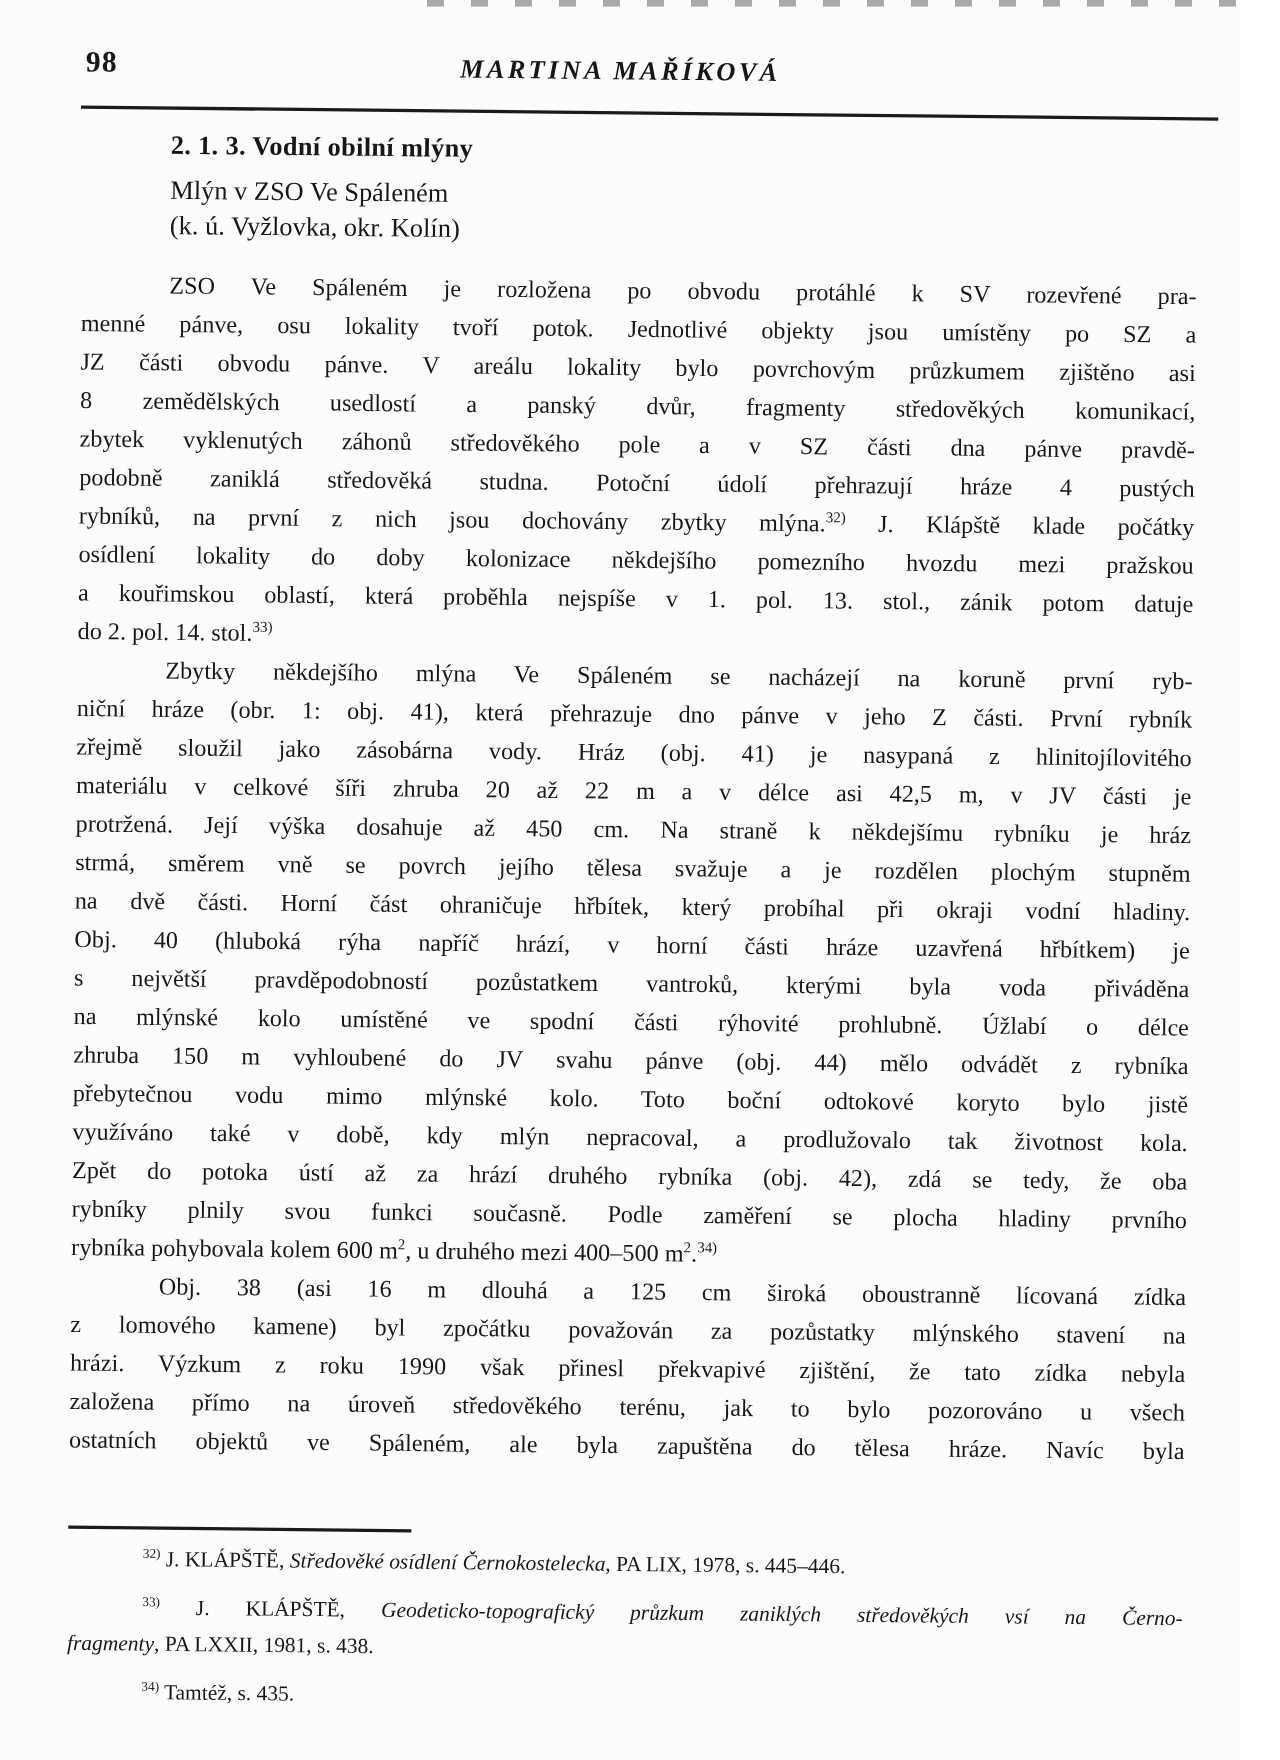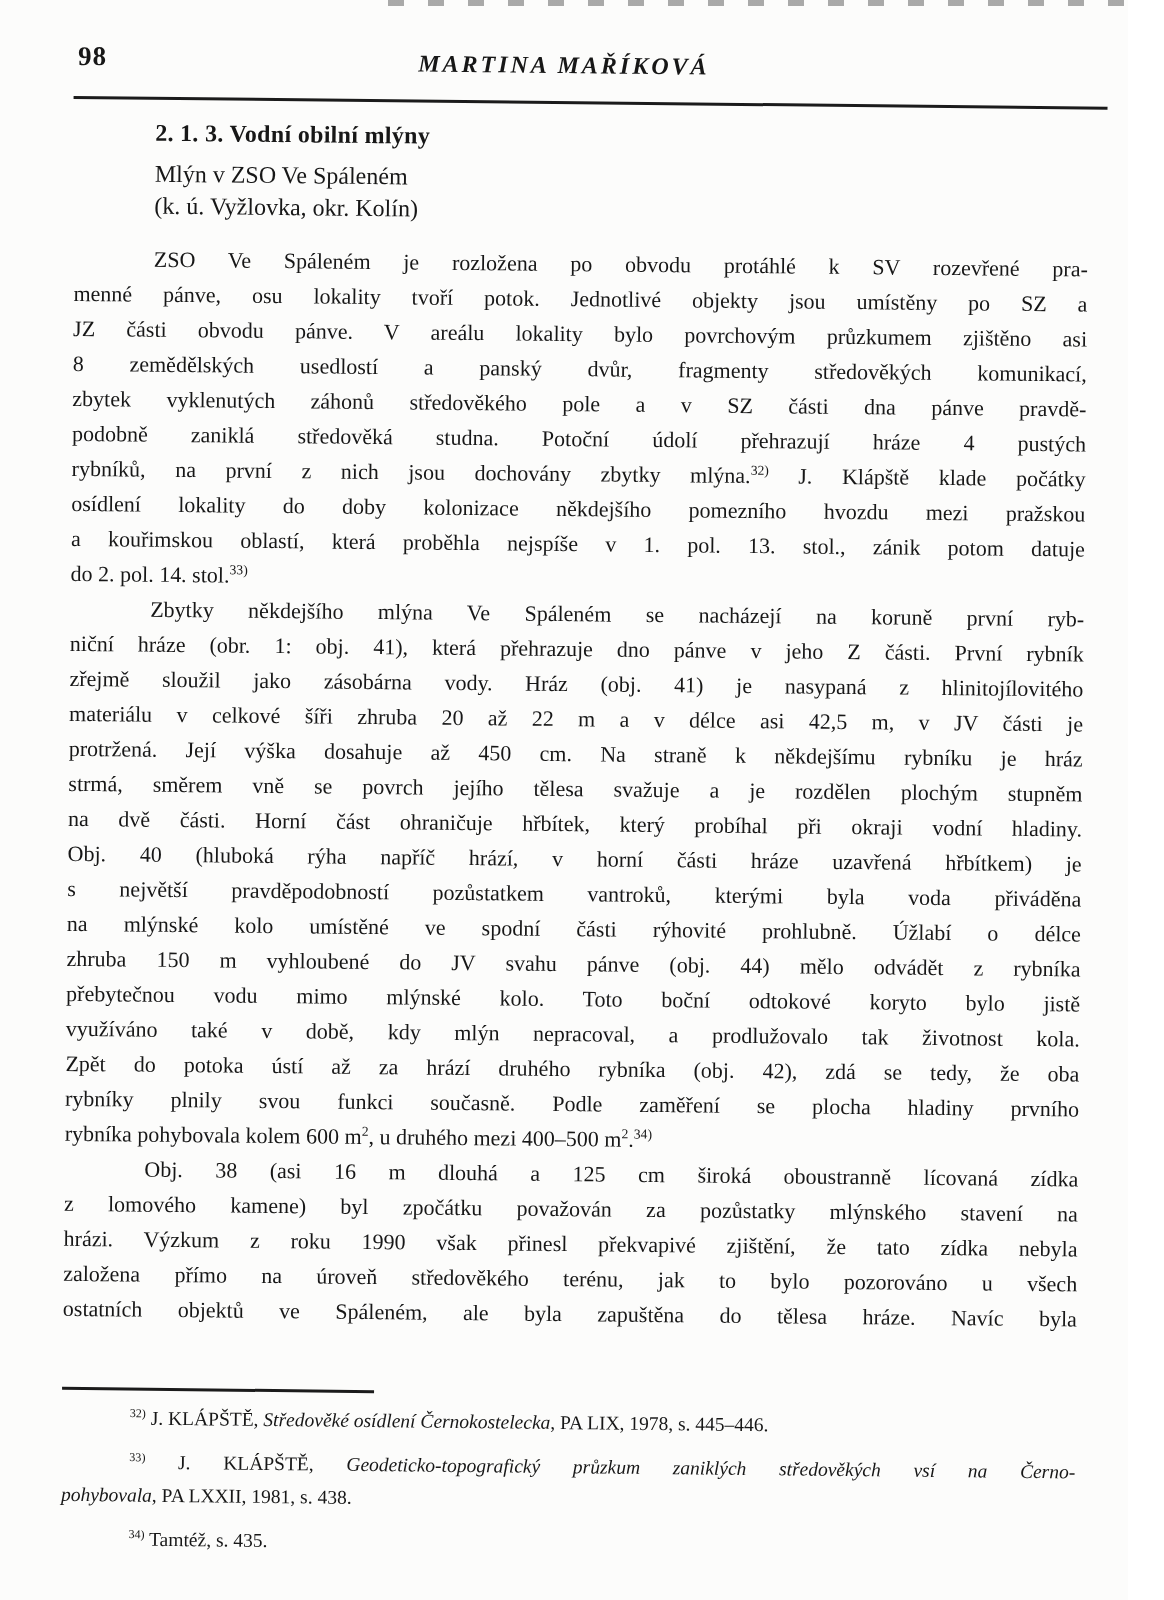--- a/index.html
+++ b/index.html
@@ -140,21 +140,21 @@
     </div>
 
     <div class="fnrule"></div>
 
     <div class="footnotes">
       <div class="footnote">
           <div class="tline ind end"><sup>32)</sup><span> J. KLÁPŠTĚ, </span><span class="it">Středověké osídlení Černokostelecka</span><span>, PA LIX, 1978, s. 445–446.</span></div>
         </div>
       <div class="footnote">
           <div class="tline ind"><sup>33)</sup><span> J. KLÁPŠTĚ, </span><span class="it">Geodeticko-topografický průzkum zaniklých středověkých vsí na Černo-</span></div>
-          <div class="tline end"><span class="it">pohybovala</span><span>, PA LXXII, 1981, s. 438.</span></div>
+          <div class="tline end"><span class="it">fragmenty</span><span>, PA LXXII, 1981, s. 438.</span></div>
         </div>
       <div class="footnote">
           <div class="tline ind end"><sup>34)</sup><span> Tamtéž, s. 435.</span></div>
         </div>
     </div>
 
   </div>
 </div>
 
 </body></html>

